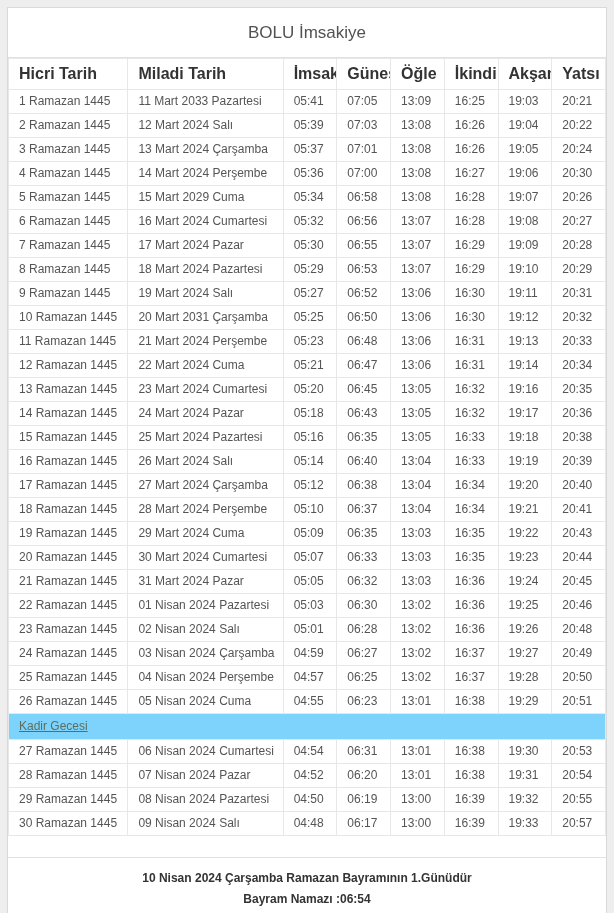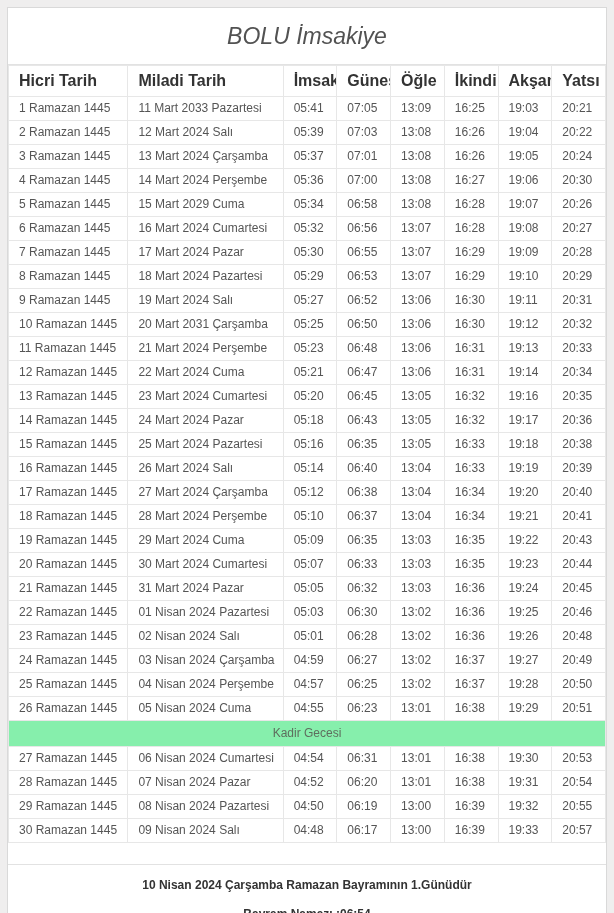--- a/index.html
+++ b/index.html
@@ -12,25 +12,24 @@
     font-family: "Liberation Sans", sans-serif;
   }
   .card {
     margin: 7px auto 0 7px;
     width: 600px;
     background: #ffffff;
     border: 1px solid #d9d9d9;
   }
   .title {
     text-align: center;
-    font-size: 23px;
+    font-size: 17px;
     color: #525252;
     padding: 15px 0 14px 0;
     border-bottom: 1px solid #e2e2e2;
-    font-style: italic;
   }
   table {
     width: 100%;
     border-collapse: collapse;
     table-layout: fixed;
   }
   th, td {
     border: 1px solid #e7e7e7;
     text-align: left;
     overflow: hidden;
@@ -42,37 +41,37 @@
     font-weight: bold;
     padding: 6px 10px;
   }
   td {
     font-size: 12px;
     color: #555555;
     padding: 4px 10px;
     line-height: 15px;
   }
   td.special {
-    background: #86efac;
-    text-align: center;
+    background: #7dd3fc;
     color: #5e6e5e;
     padding: 5px 10px;
+    text-decoration: underline;
   }
   .spacer {
     height: 22px;
     border-bottom: 1px solid #e2e2e2;
   }
   .footer {
     text-align: center;
     font-size: 12px;
     font-weight: bold;
     color: #333333;
     padding: 13px 0 15px 0;
   }
-  .footer .line1 { margin-bottom: 15px; }
+  .footer .line1 { margin-bottom: 7px; }
 </style>
 </head>
 <body>
 
 <div class="card">
 
   <div class="title">BOLU İmsakiye</div>
 
   <table>
     <colgroup>

